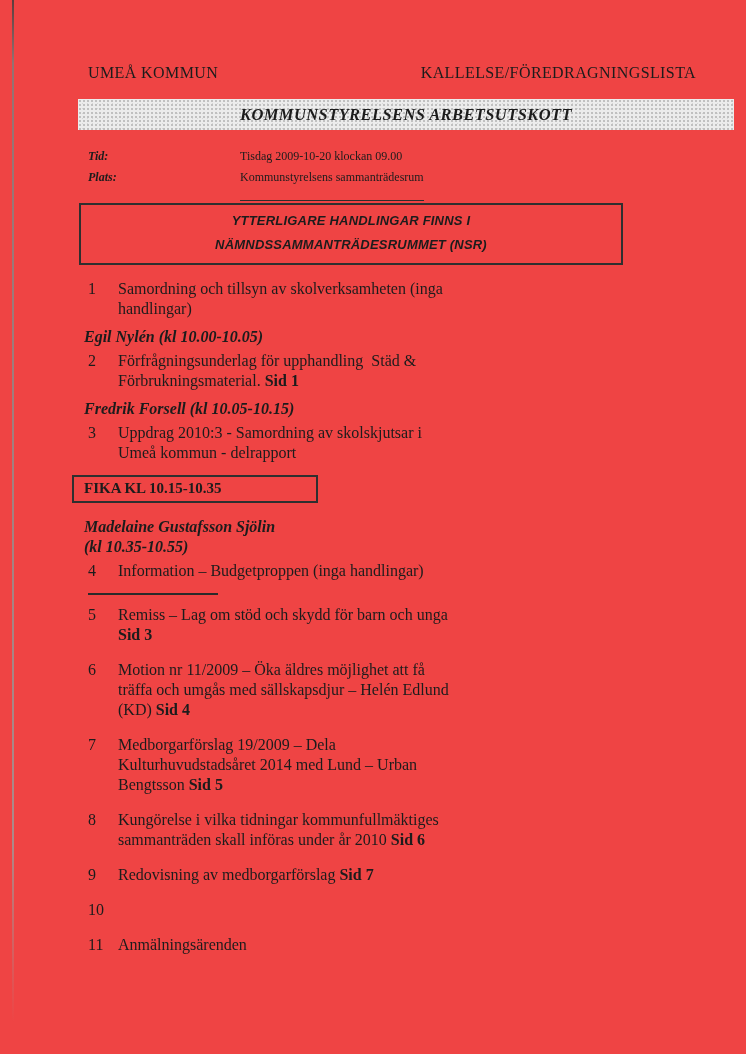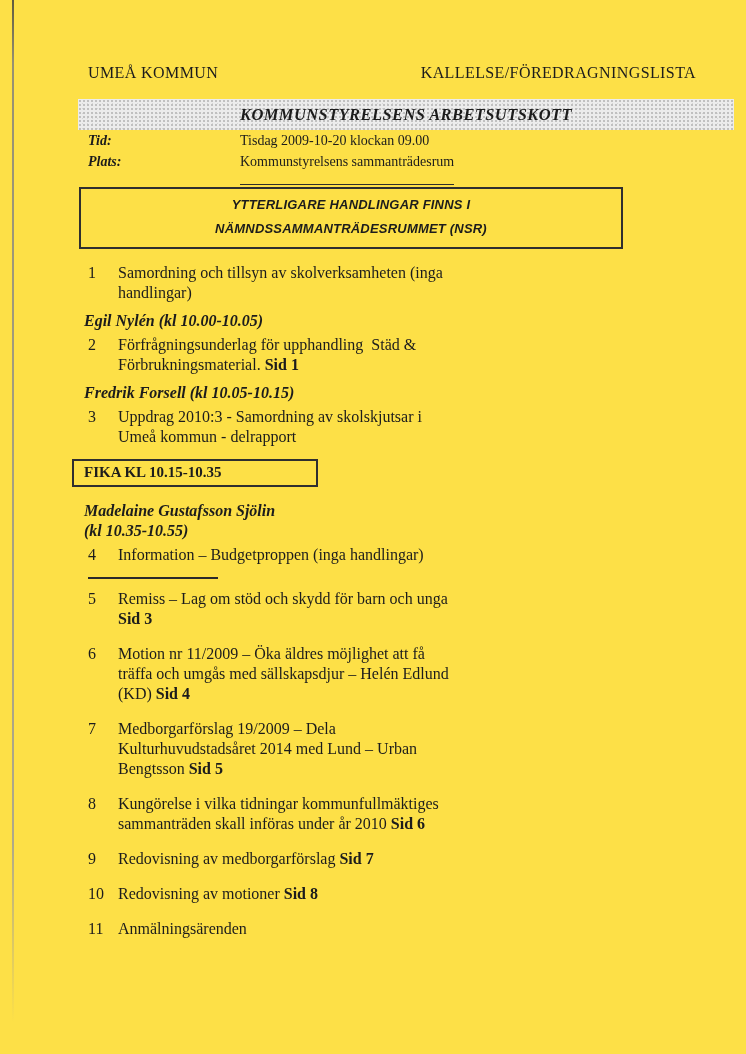--- a/index.html
+++ b/index.html
@@ -1,20 +1,20 @@
 <!DOCTYPE html>
 <html><head>
 <meta charset="utf-8">
 <style>
   html,body{margin:0;padding:0;background:#888;}
   .page{
     position:relative;
     width:746px;height:1054px;
     margin:0 auto;
-    background:#fde047;
+    background:#ef4444;
     font-family:"Liberation Serif",serif;
     color:#1c1c1c;
     overflow:hidden;
   }
   .scanline{
     position:absolute;left:12px;top:0;width:2px;height:100%;
     background:linear-gradient(to bottom,#3a3a3a 0%,#7d7d7d 6%,#8f8f8f 45%,#9b9b9b 80%,rgba(160,160,160,0) 97%);
     opacity:.8;
   }
   .hdr{
@@ -26,21 +26,21 @@
     margin:17px 12px 0 78px;height:31px;
     display:flex;align-items:center;justify-content:center;
     background-color:#ececec;
     background-image:
       radial-gradient(#bfbfbf .7px, transparent .9px),
       radial-gradient(#d6d6d6 .7px, transparent .9px);
     background-size:4px 4px,5px 5px;
     background-position:0 0,2px 2px;
     font-weight:700;font-style:italic;font-size:16.5px;letter-spacing:.4px;
   }
-  .meta{margin:0 0 0 88px;font-size:14px;line-height:21px;}
+  .meta{margin:16px 0 0 88px;font-size:12px;line-height:21px;}
   .meta-row{display:flex;}
   .meta-label{width:152px;font-weight:700;font-style:italic;flex:none;}
   .meta-value{white-space:nowrap;}
   .meta-value.u{border-bottom:1.5px solid #2d2d2d;padding-bottom:12px;}
   .notice{
     margin:2px 0 0 79px;width:544px;box-sizing:border-box;
     border:2px solid #2f2f2f;
     text-align:center;padding:4px 6px 6px;
     font-family:"Liberation Sans",sans-serif;
     font-weight:700;font-style:italic;
@@ -155,21 +155,20 @@
         <div class="item">
           <span class="item-num">8</span>
           <span class="item-text"><span>Kungörelse i vilka tidningar kommunfullmäktiges sammanträden skall införas under år 2010</span> <span class="sid">Sid 6</span></span>
         </div>
         <div class="item">
           <span class="item-num">9</span>
           <span class="item-text"><span>Redovisning av medborgarförslag</span> <span class="sid">Sid 7</span></span>
         </div>
         <div class="item">
           <span class="item-num">10</span>
-          <span class="item-text"><span>Redovisning av motioner</span> <span class="sid">Sid 8</span></span>
         </div>
         <div class="item">
           <span class="item-num">11</span>
           <span class="item-text"><span>Anmälningsärenden</span> <span class="sid"></span></span>
         </div>
       </div>
     </div>
 
   </div>
 </div>

